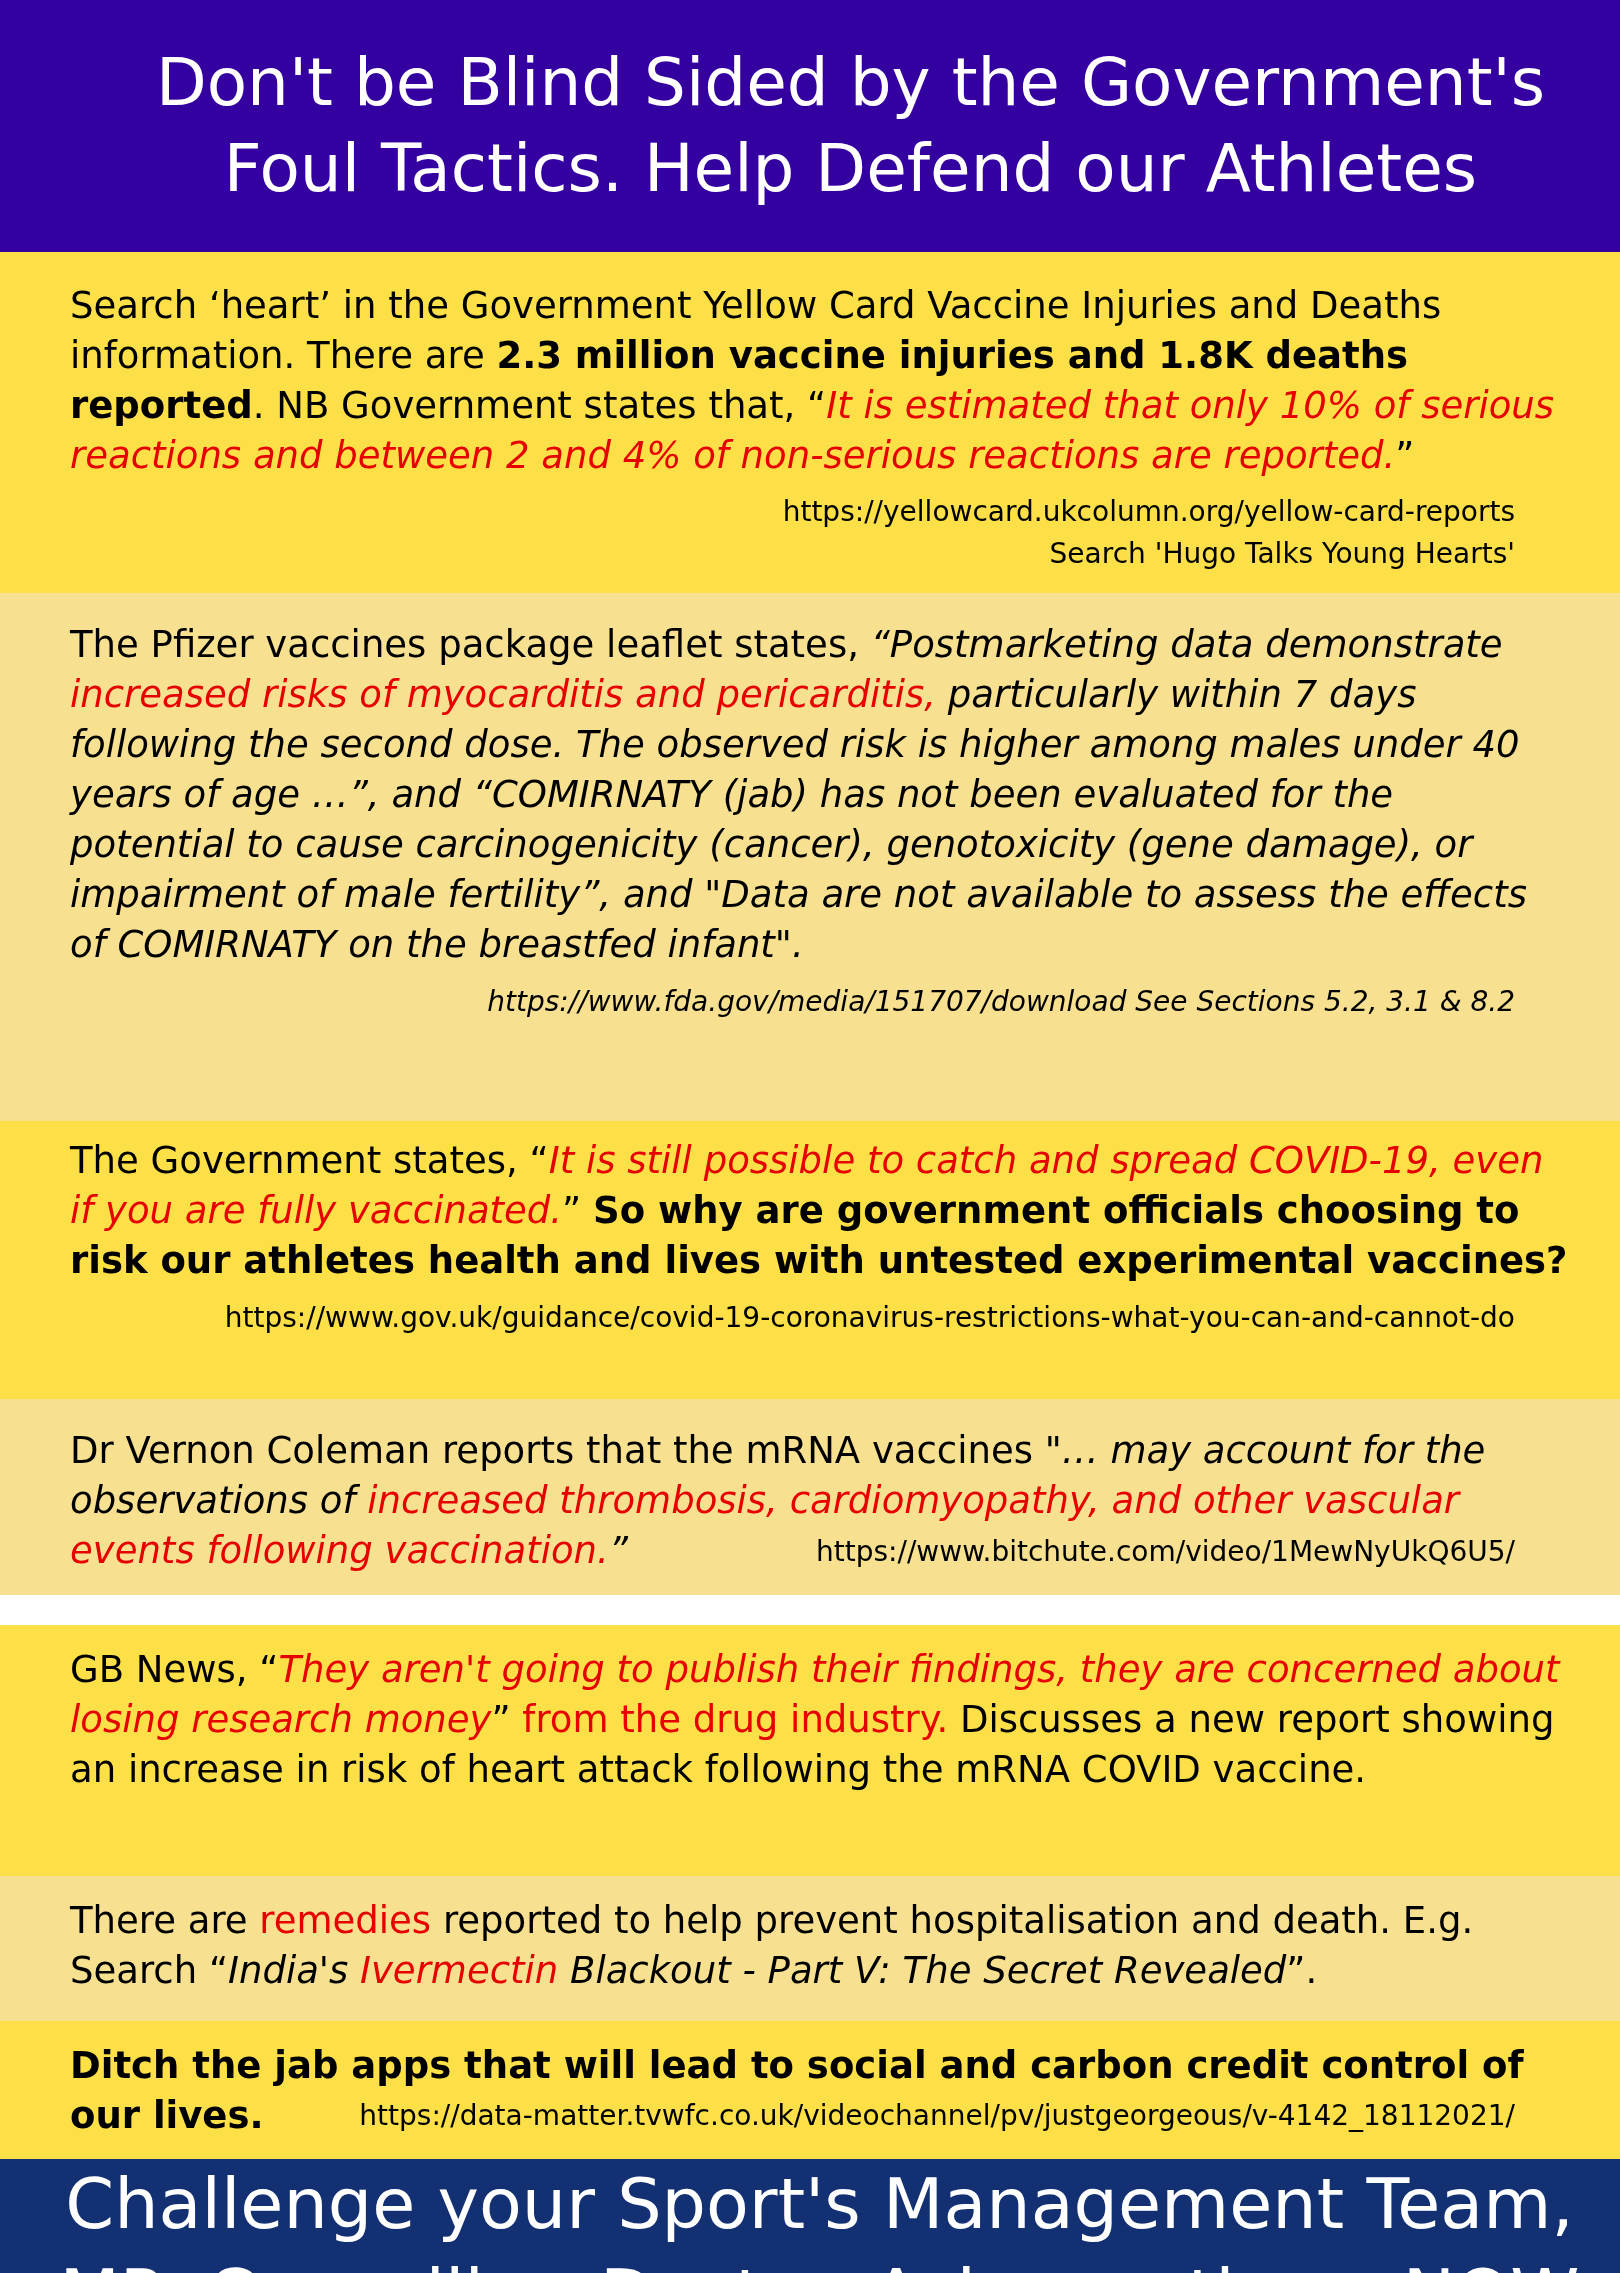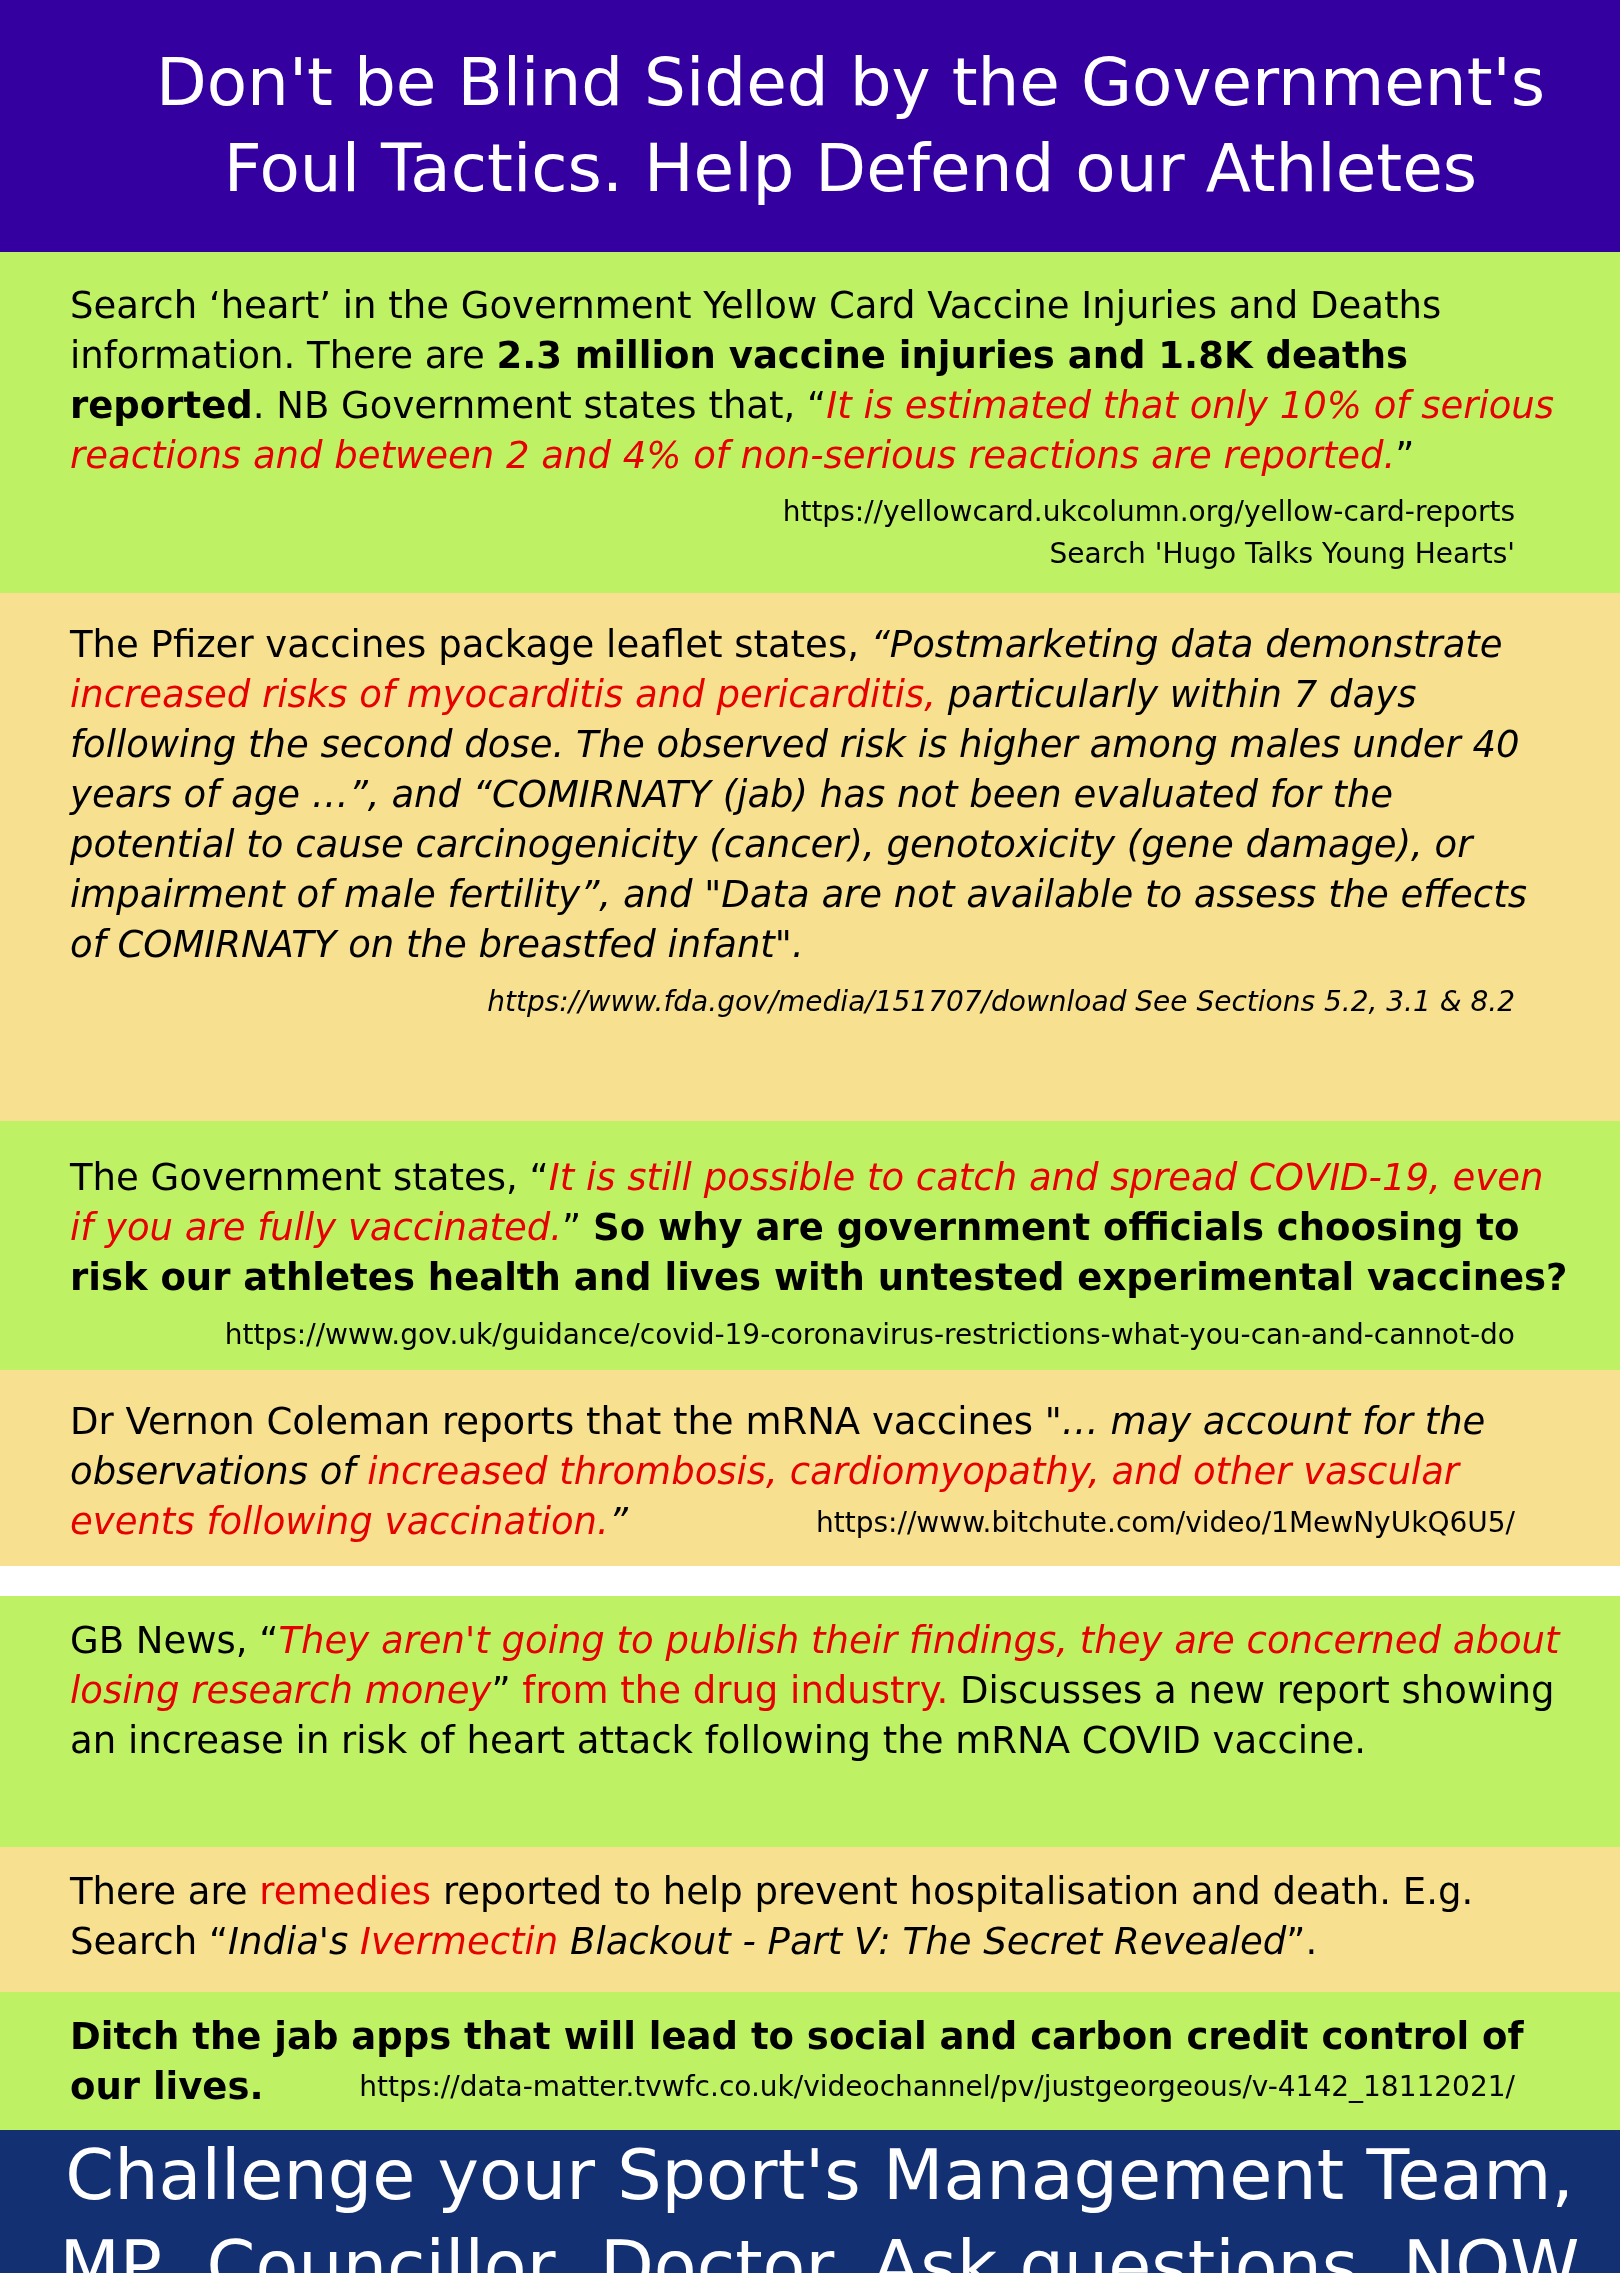--- a/index.html
+++ b/index.html
@@ -2,31 +2,31 @@
 <html style="font-size:14.3px"><head>
 <meta charset="utf-8">
 <style>
   html, body { margin:0; padding:0; }
   body { width:1621px; height:2273px; font-family:"DejaVu Sans", sans-serif; overflow:hidden; }
   .header { height:252px; background:#3500a0; color:#fff; display:flex; align-items:center; justify-content:center; text-align:center;padding-left:44px; }
   .header h1 { margin:0; font-weight:normal; font-size:66px; line-height:86px; padding-left:36px; }
   .footer { height:273px; background:#133072; color:#fff; display:flex; align-items:flex-start; justify-content:center; text-align:center; }
   .footer h2 { margin:0; font-weight:normal; font-size:70px; line-height:91px; padding-left:18px; }
   .sec { box-sizing:border-box; padding:23px 53px 0 70px; color:#000; font-size:37px; line-height:50px; }
-  .dark { background:#bef264; }
+  .dark { background:#fde047; }
   .light { background:#f7e08f; }
   .red { color:#e60000; }
   .it { font-style:italic; }
   .b { font-weight:bold; }
   .src { text-align:right; font-size:28px; line-height:42px; padding-right:53px; margin-top:10.7px; }
   .srcit { font-style:italic; }
   p { margin:0; }
   .s1 { height:341px; padding-top:28.5px; }
   .s2 { height:528px; padding-top:27px; }
-  .s3 { height:249px; padding-top:32px; }
+  .s3 { height:278px; padding-top:15px; }
   .s4 { height:196px; padding-top:27px; }
   .s5 { height:251px; padding-top:19.6px;margin-top:30px; }
   .s6 { height:145px; padding-top:19.6px; }
   .s7 { height:138px; padding-top:19.6px; }
 </style>
 </head>
 <body>
 
 <div class="header">
   <h1>

